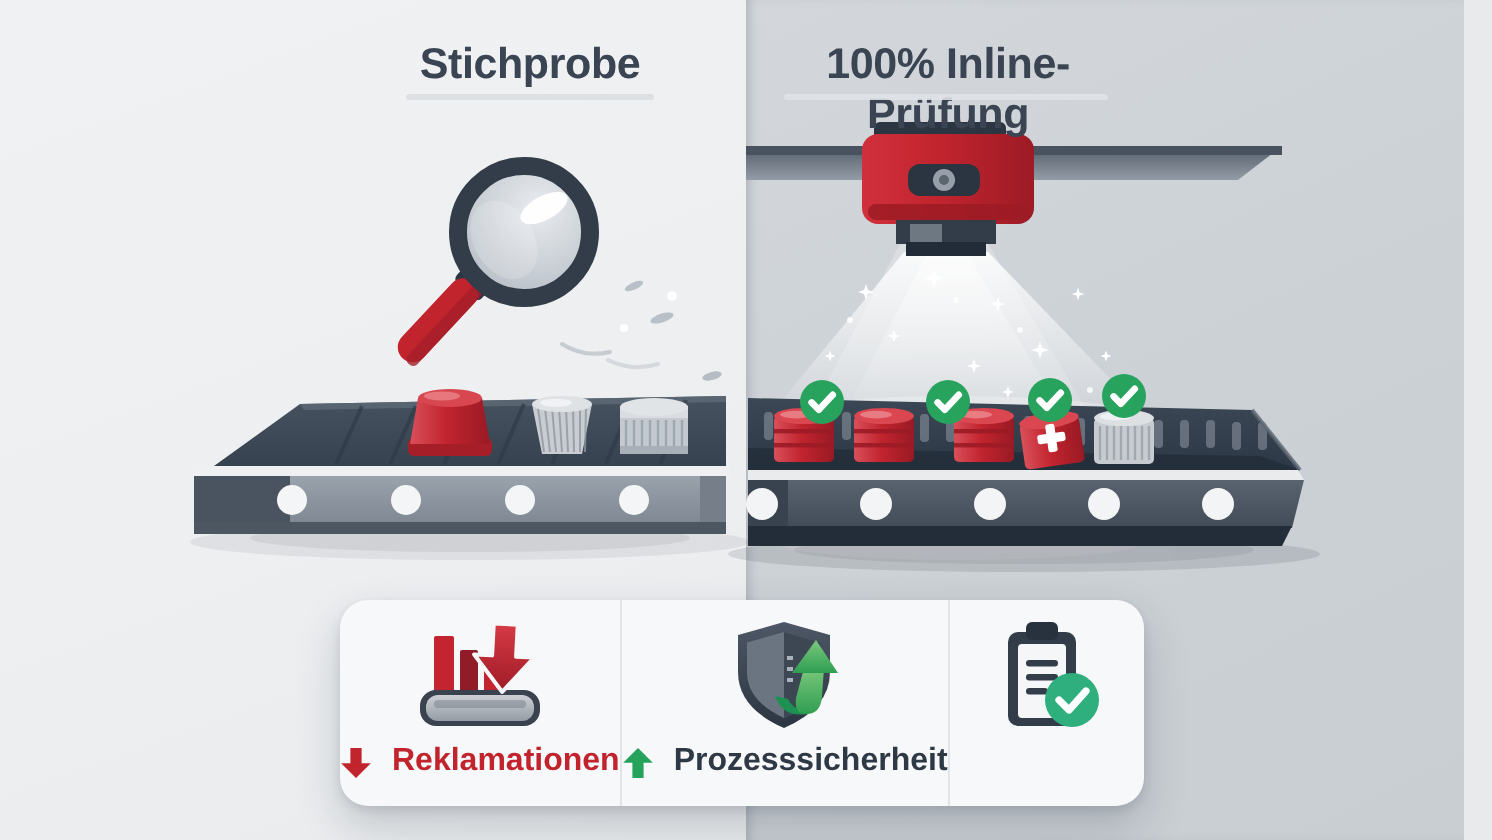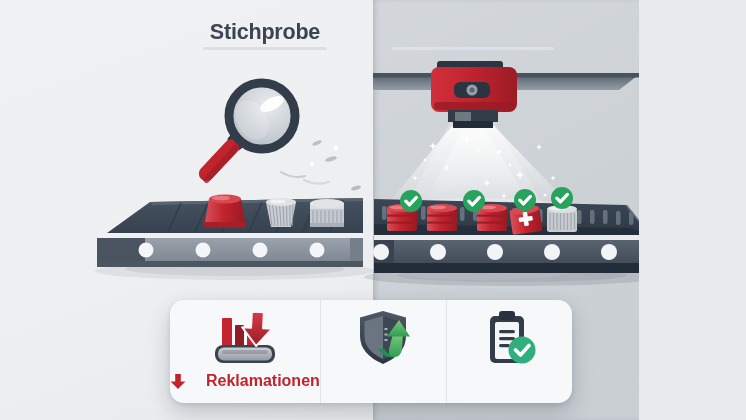--- a/index.html
+++ b/index.html
@@ -1,37 +1,37 @@
 <!DOCTYPE html>
 <html><head>
 <meta charset="utf-8">
 <style>
   html,body{margin:0;padding:0;background:#e8eaec;}
-  .stage{position:relative;width:639px;height:420px;overflow:hidden;
+  .stage{position:relative;width:732px;height:420px;overflow:hidden;
          font-family:"Liberation Sans", sans-serif;}
   .bg-left{position:absolute;left:0;top:0;width:373px;height:420px;
            background:linear-gradient(160deg,#f0f1f3 0%,#edeff1 55%,#e9ebed 100%);}
   .bg-right{position:absolute;left:373px;top:0;width:373px;height:420px;
             background:linear-gradient(155deg,#d3d7db 0%,#ccd1d6 50%,#c9ced3 100%);
             box-shadow:inset 4px 0 6px -3px rgba(90,100,112,.35);}
   .scene{position:absolute;left:0;top:0;width:746px;height:420px;}
   .title{position:absolute;top:20px;font-size:21.5px;font-weight:bold;color:#3a4452;
          text-align:center;letter-spacing:-.2px;}
   .title-left{left:150px;width:230px;}
   .title-right{left:374px;width:200px;}
   .underline{position:absolute;height:3px;border-radius:2px;}
   .underline-left{left:203px;top:47px;width:124px;background:#dde0e3;}
   .underline-right{left:392px;top:47px;width:162px;background:#dfe2e5;opacity:.9;}
   .legend-card{position:absolute;left:170px;top:300px;width:402px;height:103px;
                background:#f7f8f9;border-radius:14px;display:flex;
                box-shadow:0 10px 22px rgba(45,55,70,.22),0 2px 5px rgba(45,55,70,.12);}
   .legend-col{flex:1;display:flex;flex-direction:column;align-items:center;
               justify-content:flex-start;padding-top:9px;}
   .legend-col + .legend-col{border-left:1px solid #e2e5e8;}
-  .legend-label-row{display:flex;align-items:center;gap:20px;margin-top:5px;}
+  .legend-label-row{display:flex;align-items:center;gap:10px;margin-top:5px;}
   .legend-label{font-size:16px;font-weight:bold;color:#2f3945;}
   .legend-label.red{color:#c2242e;}
 </style>
 </head>
 <body>
 
 <div class="stage">
   <div class="bg-left"></div>
   <div class="bg-right"></div>
 
@@ -313,20 +313,21 @@
       <path d="M0,-4 L1,-1 L4,0 L1,1 L0,4 L-1,1 L-4,0 L-1,-1 Z" transform="translate(553,178) scale(.7)"></path>
       <path d="M0,-4 L1,-1 L4,0 L1,1 L0,4 L-1,1 L-4,0 L-1,-1 Z" transform="translate(504,196) scale(.75)"></path>
       <circle cx="425" cy="160" r="1.5" opacity=".85"></circle>
         <circle cx="510" cy="165" r="1.5" opacity=".85"></circle>
       <circle cx="545" cy="195" r="1.5" opacity=".8"></circle>
         <circle cx="478" cy="150" r="1.5" opacity=".8"></circle>
     </g>
   </svg>
 
   <div class="title title-left">Stichprobe</div>
+  <div class="title title-right">100% Inline-Prüfung</div>
   <div class="underline underline-left"></div>
   <div class="underline underline-right"></div>
 
   <div class="legend-card">
 
     <div class="legend-col">
       <svg width="64" height="58" viewBox="0 0 64 58">
         <defs>
           <linearGradient id="li1tray" x1="0" y1="0" x2="0" y2="1">
               <stop offset="0" stop-color="#ccd0d5"></stop>
@@ -368,20 +369,26 @@
         <path d="M32,2 L55,8.5 V27 Q55,45 32,55 Q9,45 9,27 V8.5 Z" fill="url(#li2sh)"></path>
         <path d="M32,7 L50.5,12.3 V27 Q50.5,41.5 32,50 Q13.5,41.5 13.5,27 V12.3 Z" fill="#6b7581"></path>
         <path d="M32,7 L50.5,12.3 V27 Q50.5,41.5 32,50 Z" fill="#39434f" opacity=".92"></path>
         <rect x="33.5" y="19" width="3" height="2" fill="#b7bec6" opacity=".9"></rect>
         <rect x="33.5" y="24.5" width="3" height="2" fill="#b7bec6" opacity=".9"></rect>
         <rect x="33.5" y="30" width="3" height="2" fill="#b7bec6" opacity=".9"></rect>
         <path d="M43.5,48 q-12,2 -16,-9 l6.5,1.5 q2.5,6 10,5 Z" fill="#1d9152"></path>
         <path d="M42,25 h10 l-1,14 q-0.5,9 -8,9 q-6,0 -5,-8 Z" fill="url(#li2ar)"></path>
         <polygon points="48,11 59,27.5 36,27.5" fill="url(#li2ar)"></polygon>
       </svg>
+      <div class="legend-label-row">
+        <svg width="16" height="17" viewBox="0 0 16 17">
+          <path d="M8,1 L15.4,8.4 h-4.6 V16 H5.2 V8.4 H0.6 Z" fill="#25a35c"></path>
+        </svg>
+        <span class="legend-label">Prozesssicherheit</span>
+      </div>
     </div>
 
     <div class="legend-col">
       <svg width="64" height="58" viewBox="0 0 64 58">
         <rect x="13" y="7" width="34" height="47" rx="5" fill="#333d49"></rect>
         <rect x="22" y="2" width="16" height="9" rx="3" fill="#28323e"></rect>
         <rect x="18" y="13" width="24" height="37" rx="2" fill="#f5f6f8"></rect>
         <rect x="22" y="21" width="16" height="3.2" rx="1.6" fill="#333d49"></rect>
         <rect x="22" y="28" width="16" height="3.2" rx="1.6" fill="#333d49"></rect>
         <rect x="22" y="35" width="11" height="3.2" rx="1.6" fill="#333d49"></rect>

